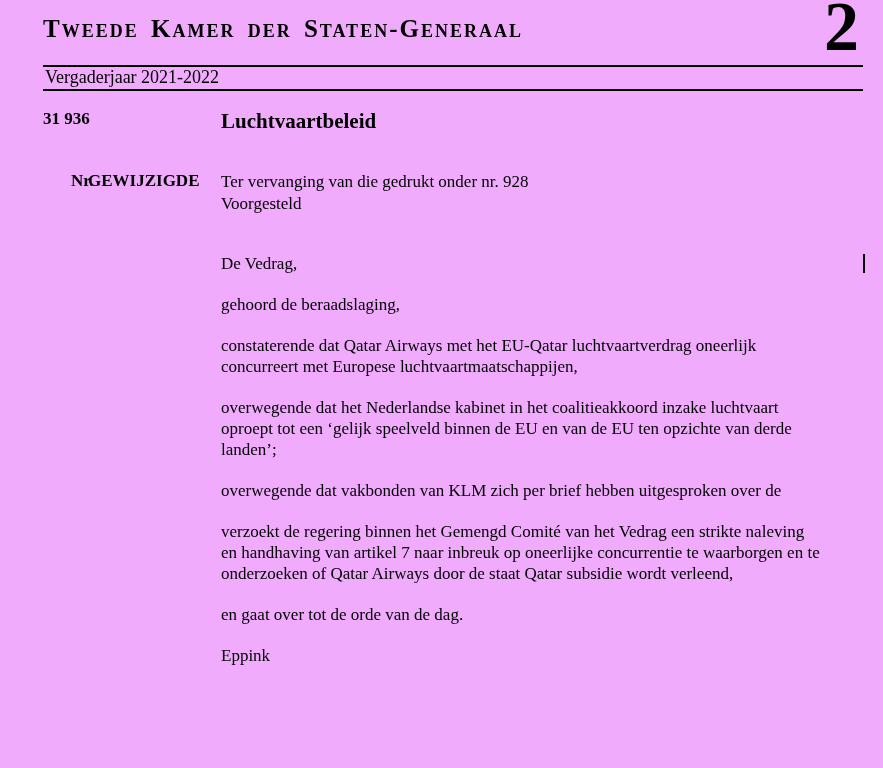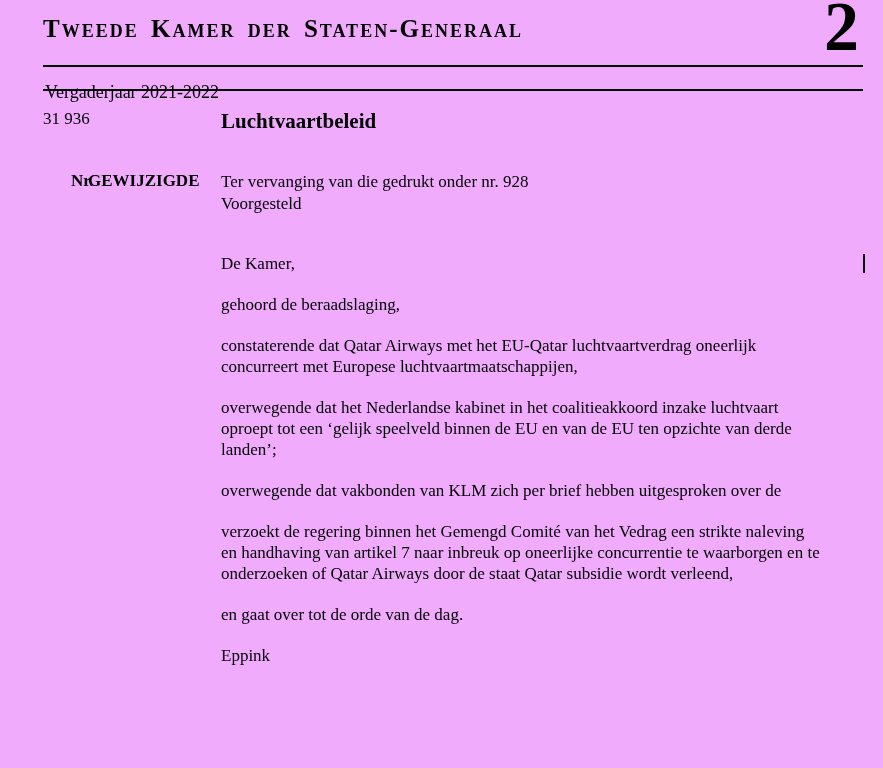--- a/index.html
+++ b/index.html
@@ -40,31 +40,31 @@
     left: 43px;
     width: 820px;
     height: 2px;
     background: #000000;
   }
   .rule-top { top: 65px; }
   .rule-bottom { top: 89px; }
   .session-year {
     position: absolute;
     left: 45px;
-    top: 82px;
+    top: 67px;
     font-size: 18px;
     line-height: 21px;
     white-space: nowrap;
   }
   .dossier-number {
     position: absolute;
     left: 43px;
     top: 109px;
     font-size: 17px;
-    font-weight: normal;
+    font-weight: bold;
     white-space: nowrap;
   }
   .dossier-title {
     position: absolute;
     left: 221px;
     top: 109px;
     font-size: 21px;
     font-weight: bold;
     white-space: nowrap;
   }
@@ -130,21 +130,21 @@
 
   <div class="nr-label">Nr.</div>
   <div class="status-label">GEWIJZIGDE</div>
   <div class="motion-head">
     <div class="motion-sub">Ter vervanging van die gedrukt onder nr. 928</div>
     <div class="motion-sub">Voorgesteld</div>
   </div>
 
   <div class="body-column">
     <div class="paragraph">
-      <div class="paragraph-line">De Kamer,</div>
+      <div class="paragraph-line">De Vedrag,</div>
     </div>
     <div class="paragraph">
       <div class="paragraph-line">gehoord de beraadslaging,</div>
     </div>
     <div class="paragraph">
       <div class="paragraph-line">constaterende dat Qatar Airways met het EU-Qatar luchtvaartverdrag oneerlijk</div>
       <div class="paragraph-line">concurreert met Europese luchtvaartmaatschappijen,</div>
     </div>
     <div class="paragraph">
       <div class="paragraph-line">overwegende dat het Nederlandse kabinet in het coalitieakkoord inzake luchtvaart</div>

